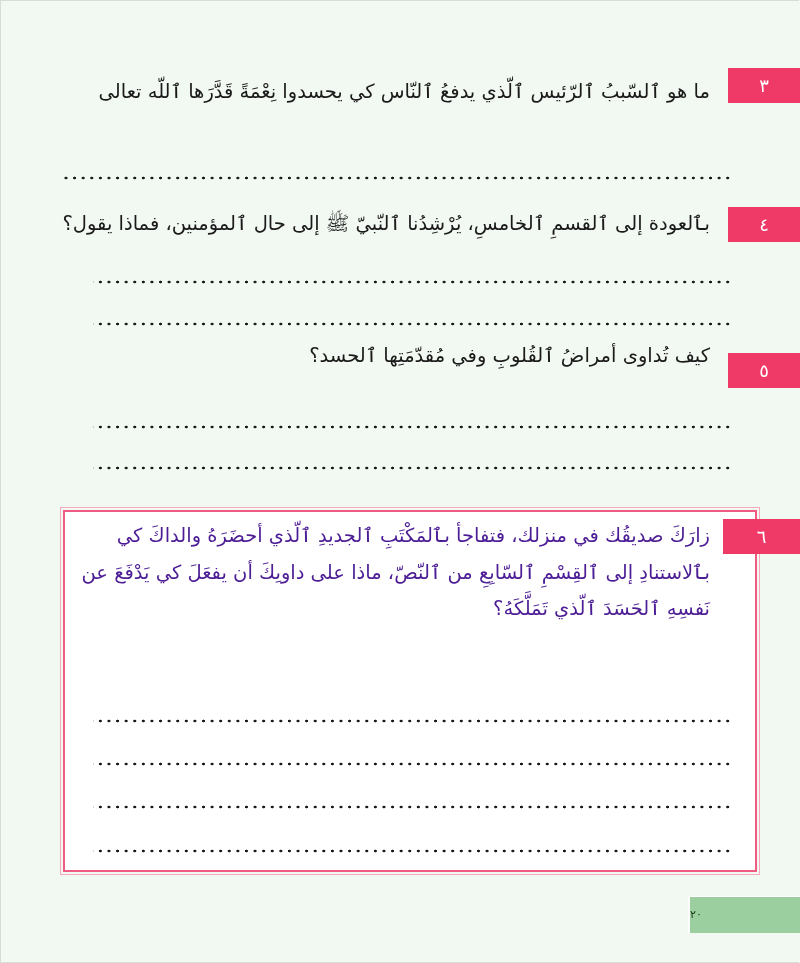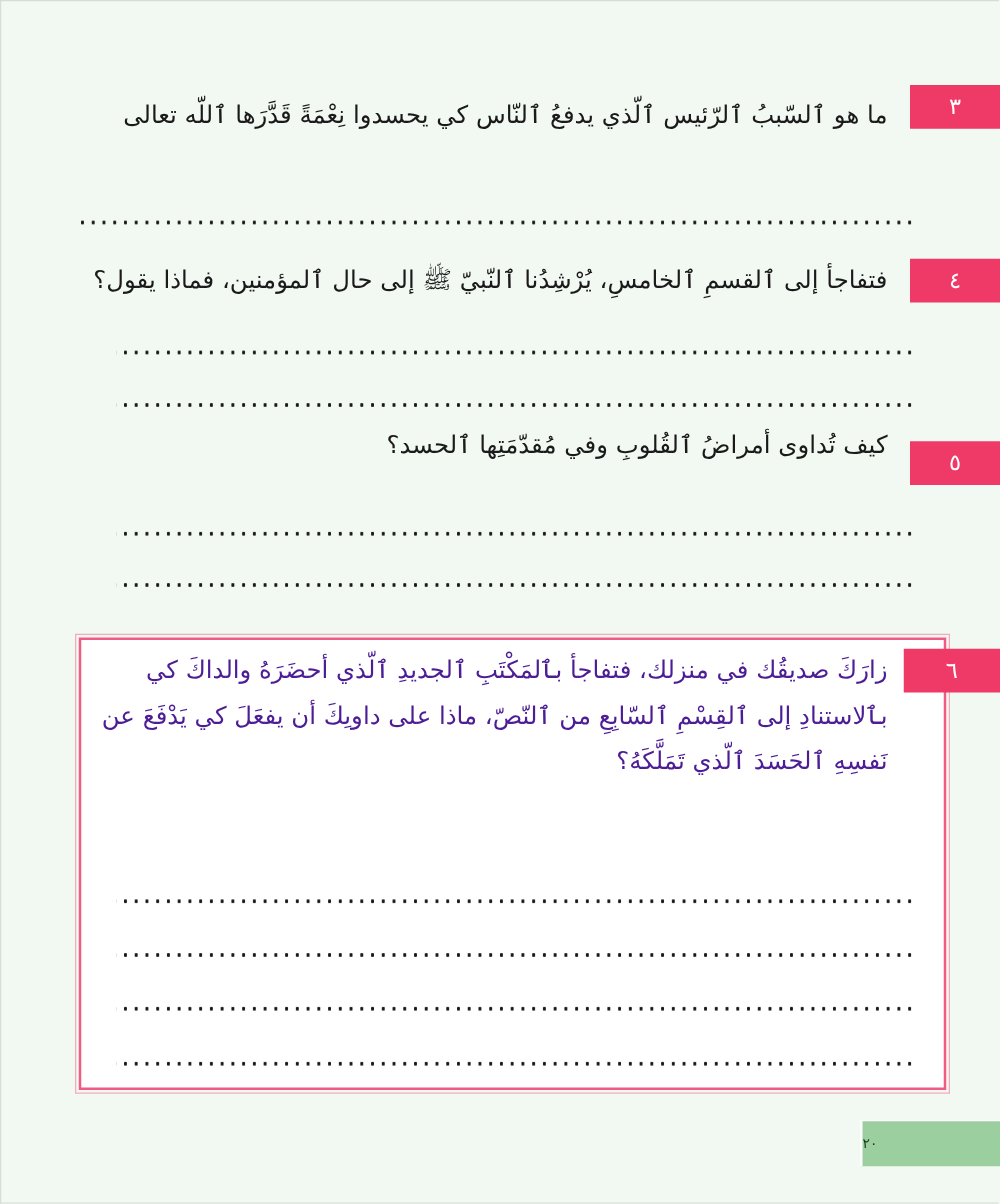--- a/index.html
+++ b/index.html
@@ -119,21 +119,21 @@
   <div class="q-badge" style="top:68px;">٣</div>
   <div class="q-text" style="top:57px;margin-top:16px;">
     <div>ما هو ٱلسّببُ ٱلرّئيس ٱلّذي يدفعُ ٱلنّاس كي يحسدوا نِعْمَةً قَدَّرَها ٱللّه تعالى</div>
   </div>
   <div class="dots" style="left:60px; width:672px; top:175px;"></div>
 </div>
 
 <div class="question" style="top:0;">
   <div class="q-badge" style="top:207px;">٤</div>
   <div class="q-text" style="top:205px;">
-    <div>فتفاجأ إلى ٱلقسمِ ٱلخامسِ، يُرْشِدُنا ٱلنّبيّ ﷺ إلى حال ٱلمؤمنين، فماذا يقول؟</div>
+    <div>بٱلعودة إلى ٱلقسمِ ٱلخامسِ، يُرْشِدُنا ٱلنّبيّ ﷺ إلى حال ٱلمؤمنين، فماذا يقول؟</div>
   </div>
   <div class="dots" style="left:93px; width:639px; top:279px;"></div>
   <div class="dots" style="left:93px; width:639px; top:321px;"></div>
 </div>
 
 <div class="question" style="top:0;">
   <div class="q-badge" style="top:353px;">٥</div>
   <div class="q-text" style="top:337px;">
     <div>كيف تُداوى أمراضُ ٱلقُلوبِ وفي مُقدّمَتِها ٱلحسد؟</div>
   </div>

